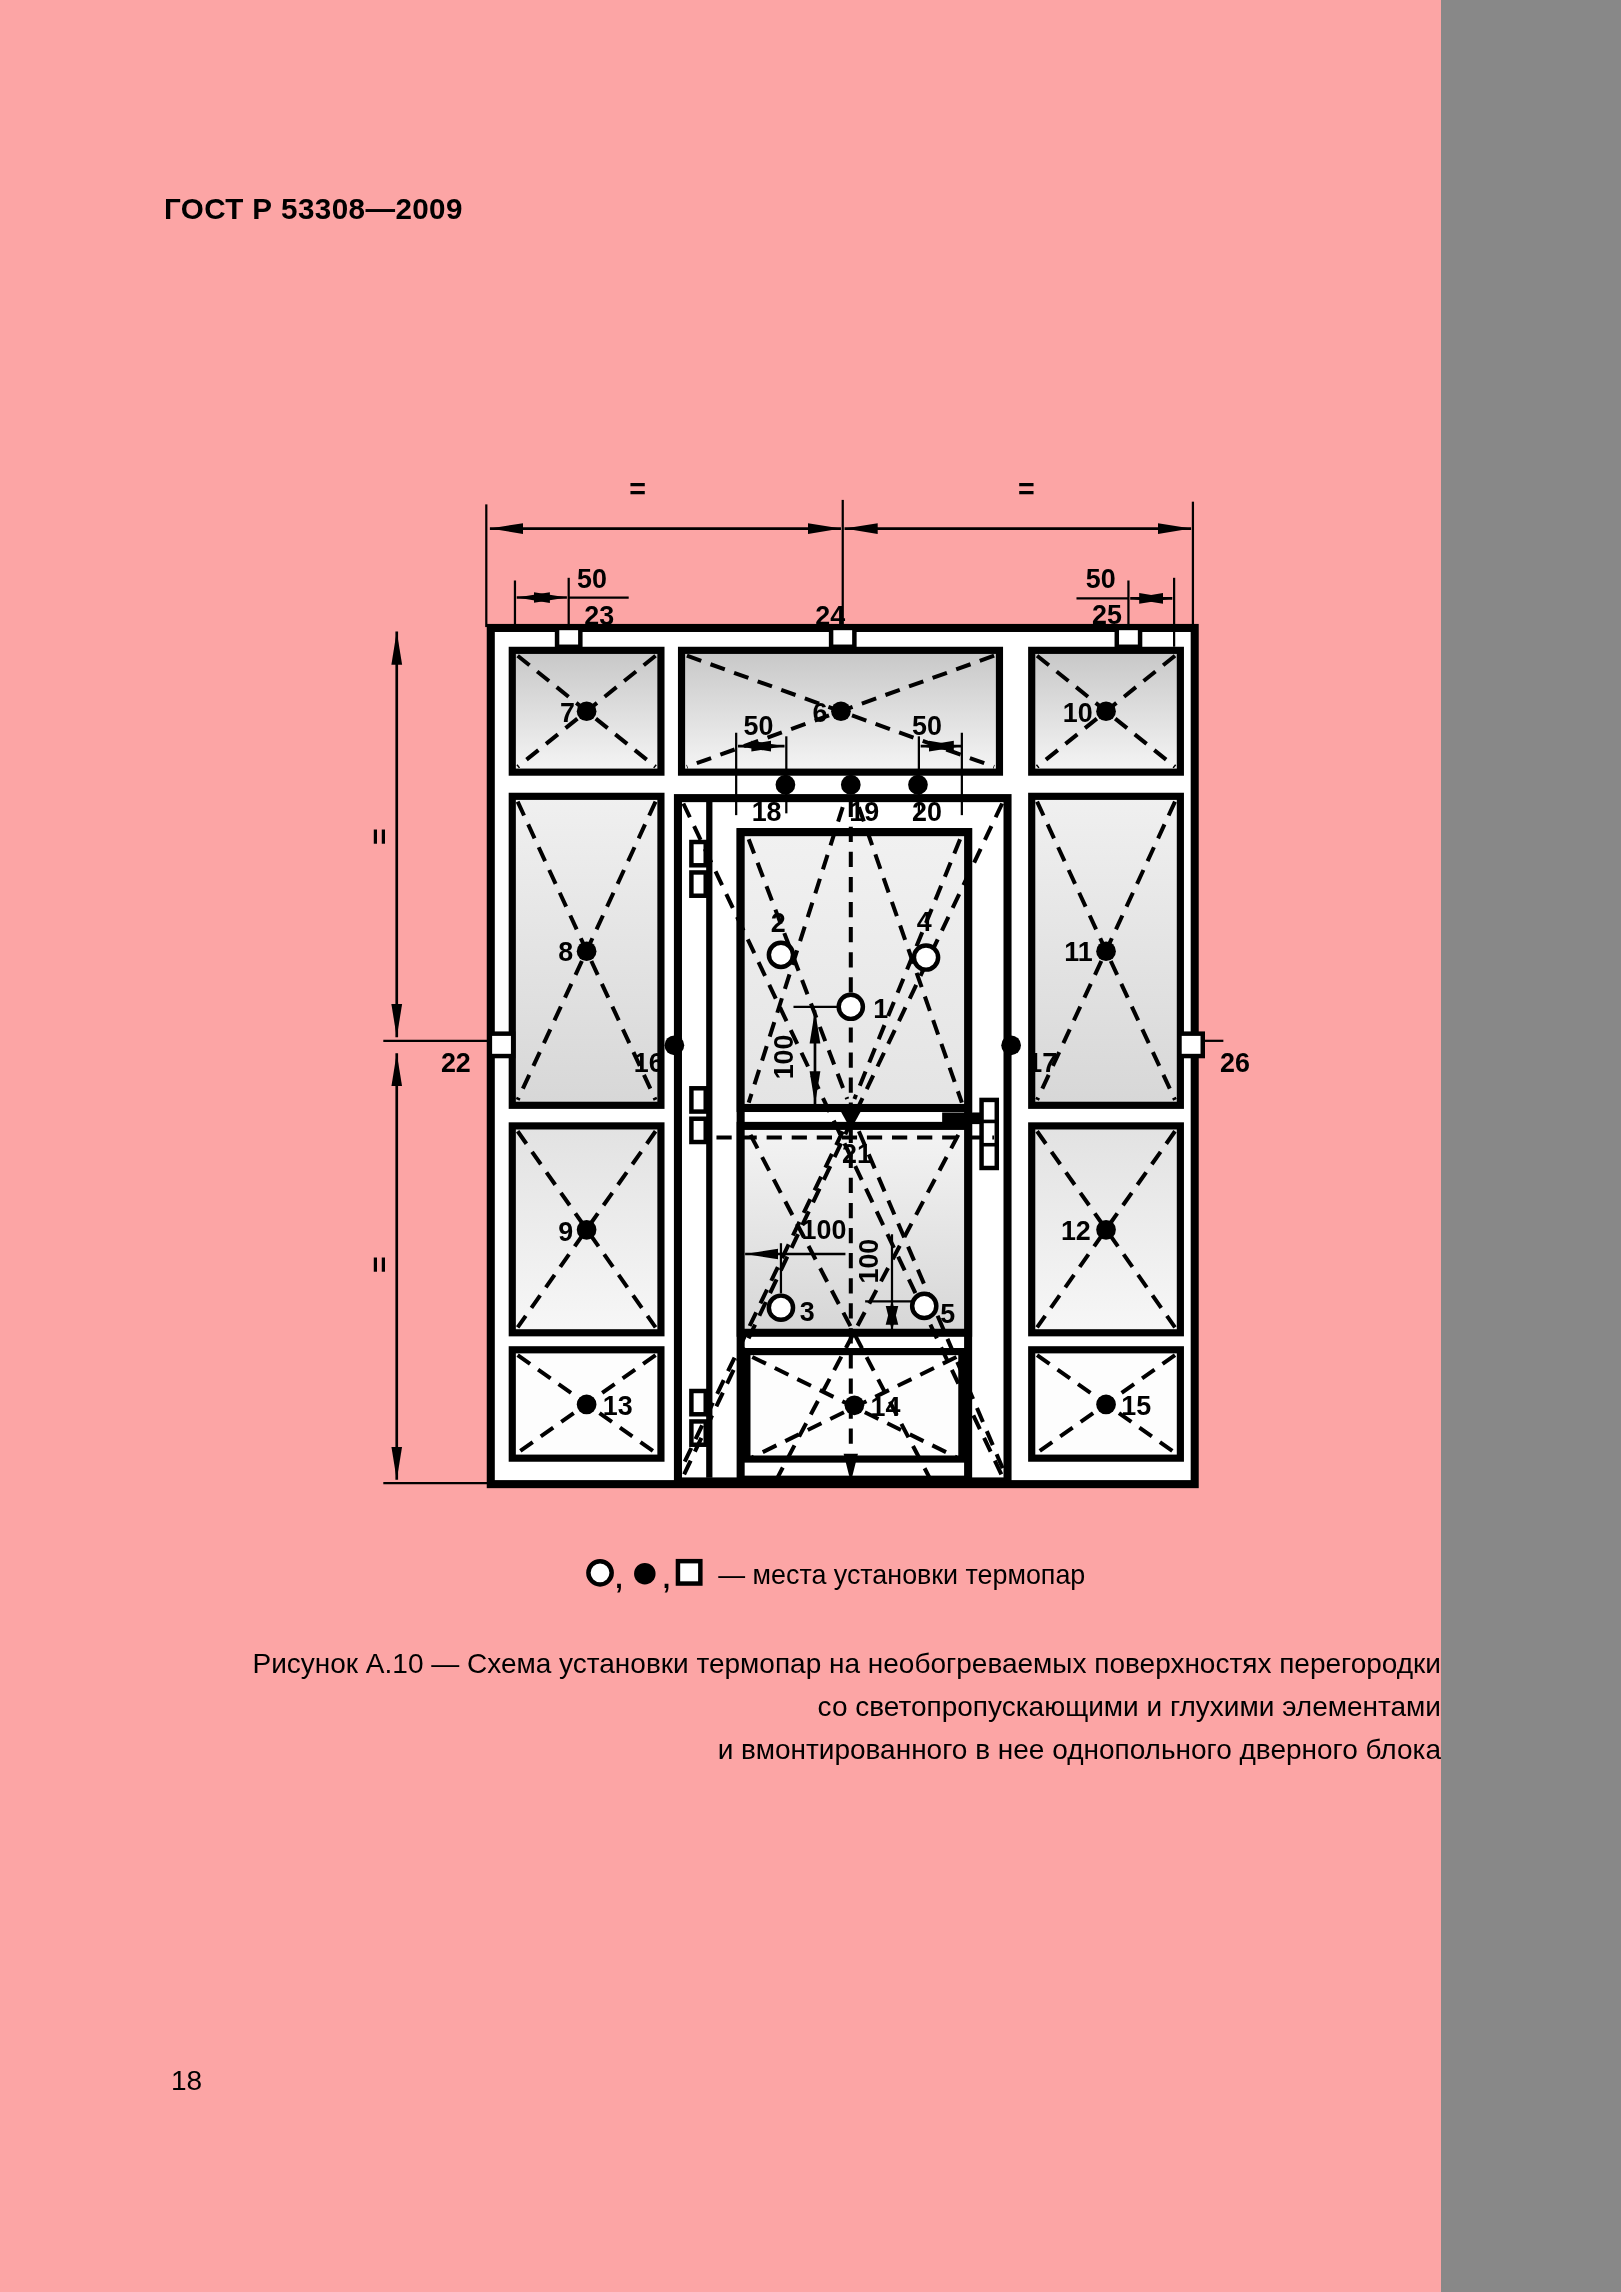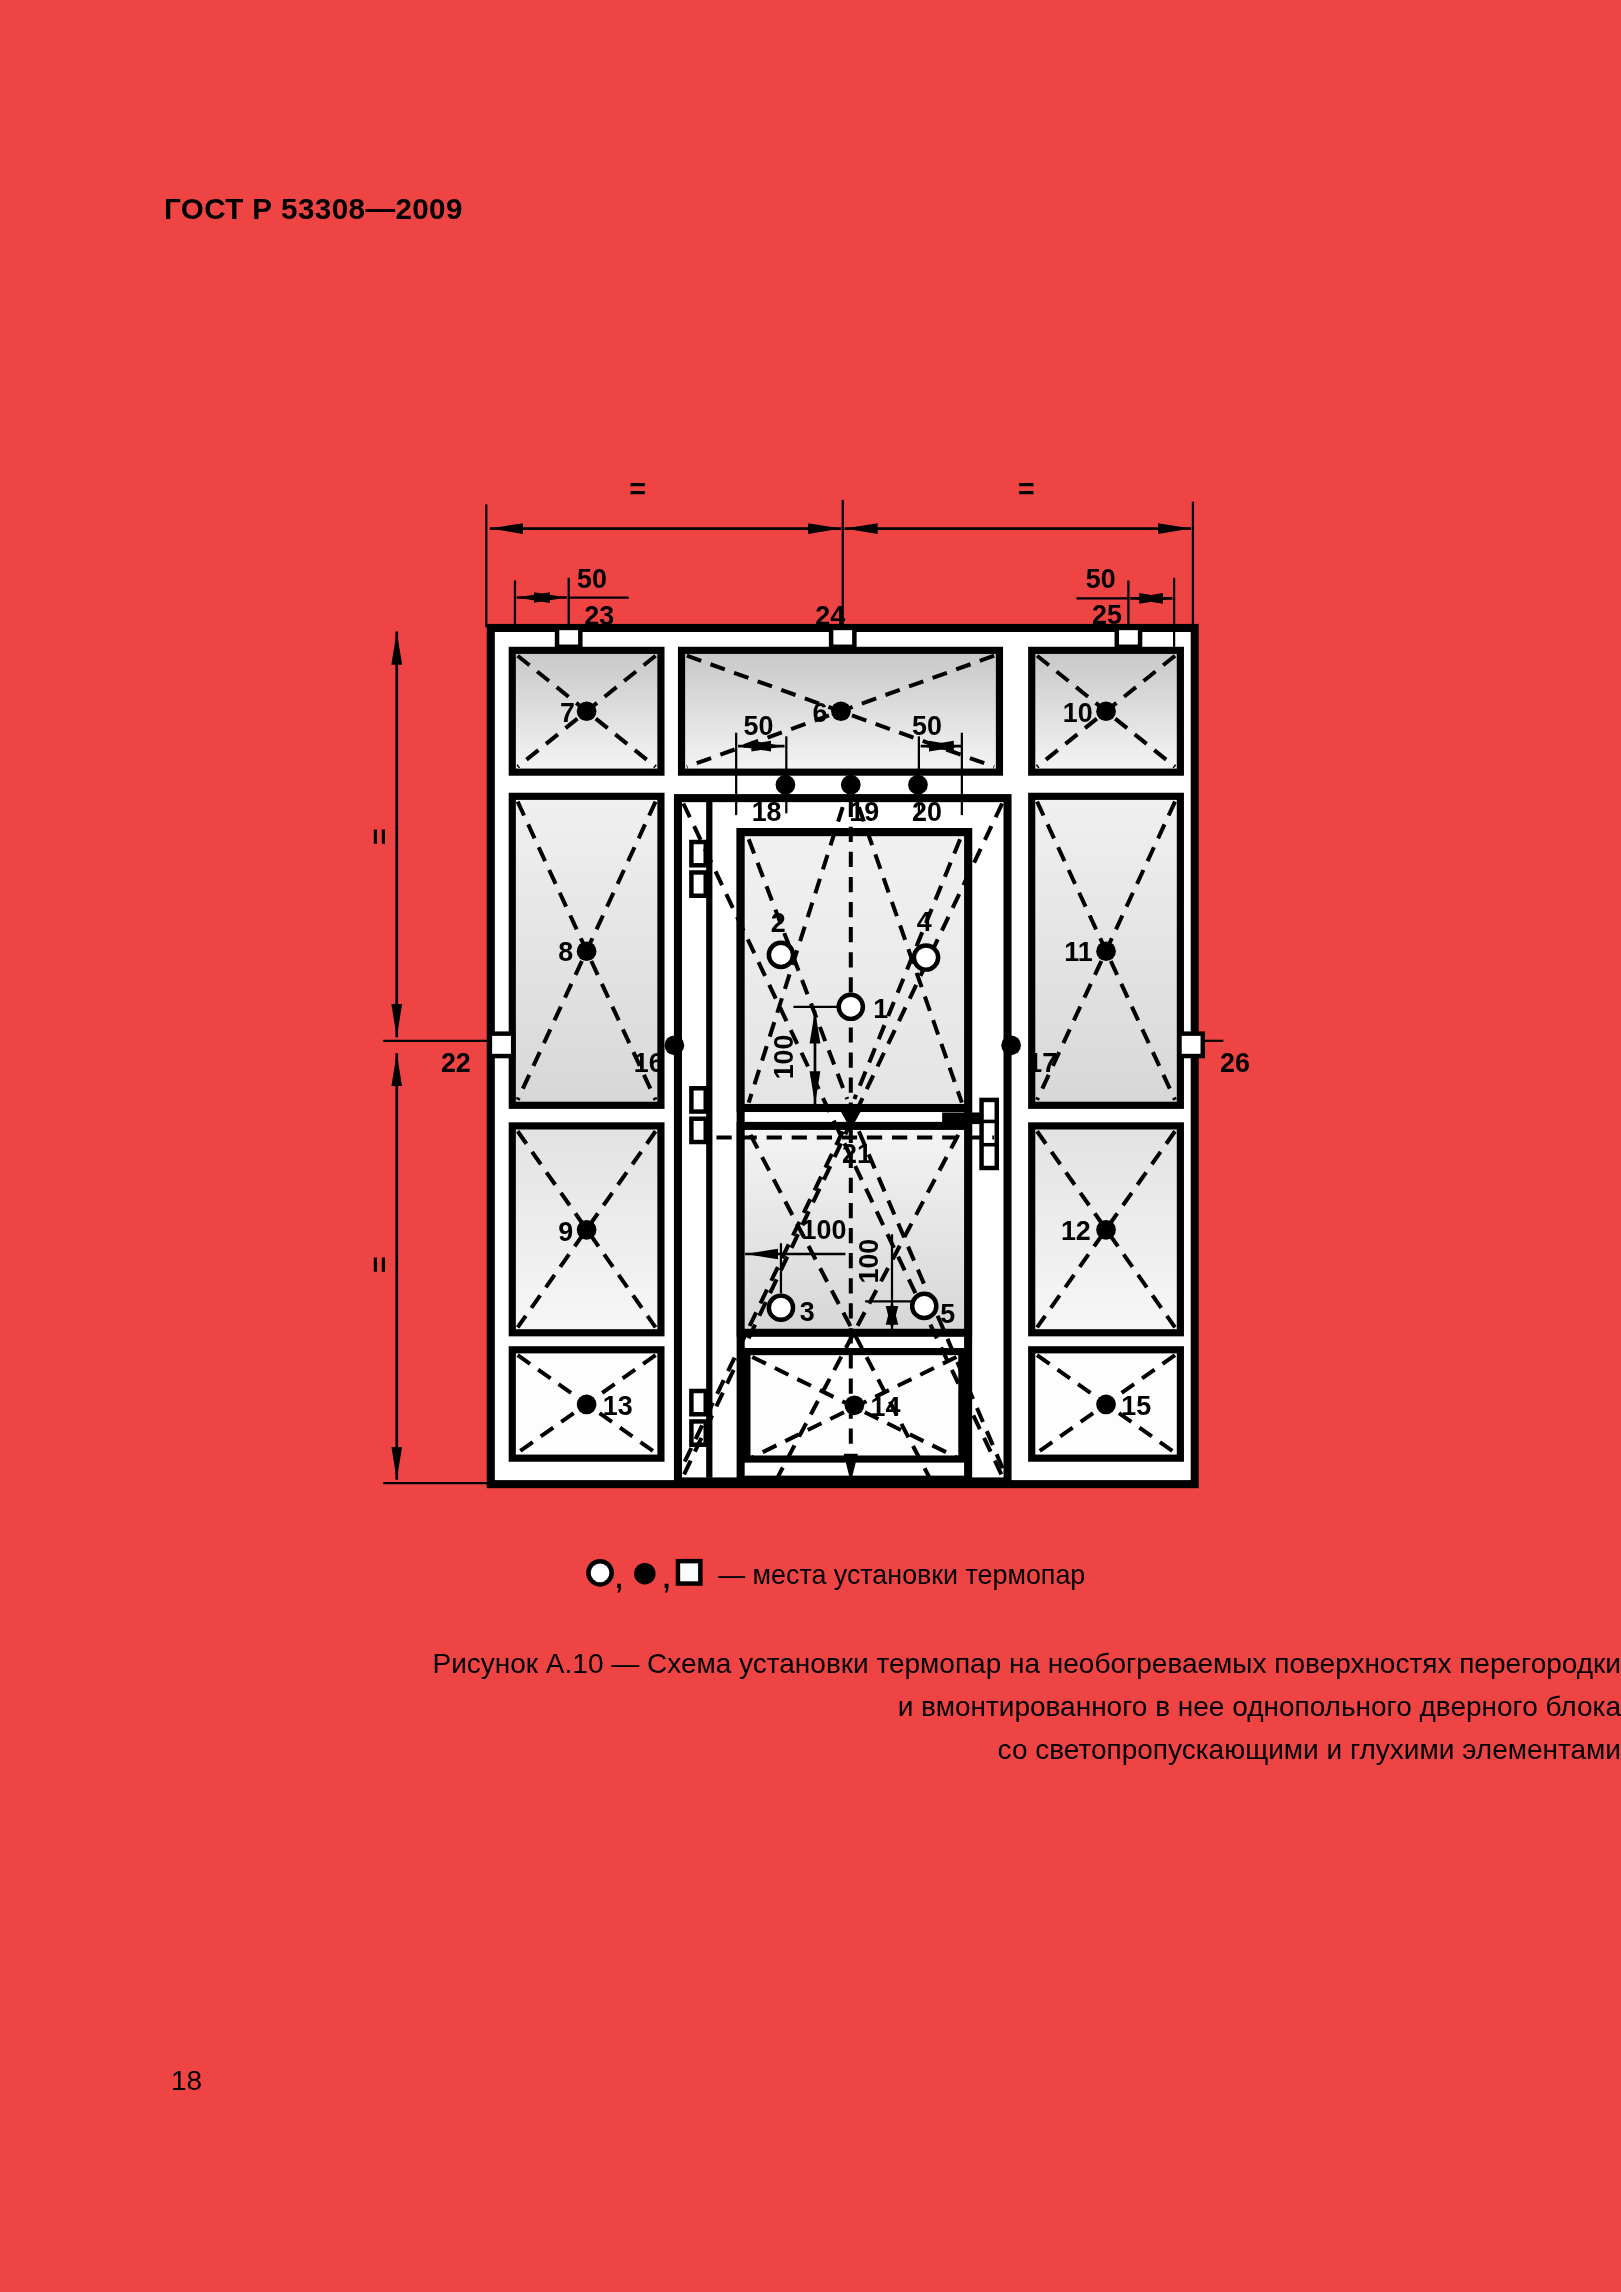--- a/index.html
+++ b/index.html
@@ -1,19 +1,19 @@
 <!DOCTYPE html>
 <html style="font-size:14.3px"><head>
 <meta charset="utf-8">
 <style>
   html,body{margin:0;padding:0;background:#888;}
   .page{
     position:relative;
-    width:1621px;height:2293px;
-    background:#ef4444;
+    width:1441px;height:2293px;
+    background:#fca5a5;
     font-family:"Liberation Sans", sans-serif;
     color:#000;
     overflow:hidden;
     text-decoration:underline;
   }
   .hdr{
     position:absolute;left:164px;top:192px;
     font-size:29.6px;font-weight:bold;letter-spacing:0.4px;
   }
   .caption{
@@ -275,20 +275,20 @@
       <text x="687" y="1773" text-anchor="start">,</text>
       <circle cx="720" cy="1757" r="12" class="dot"></circle>
       <text x="740" y="1773" text-anchor="start">,</text>
       <rect x="757" y="1743" width="25" height="25" class="sq"></rect>
       <text x="802" y="1768" text-anchor="start" style="font-weight:normal;font-size:30px">— места установки термопар</text>
     </g>
   </svg>
 
   <div class="caption">
     <div>Рисунок А.10 — Схема установки термопар на необогреваемых поверхностях перегородки</div>
+    <div>со светопропускающими и глухими элементами</div>
     <div>и вмонтированного в нее однопольного дверного блока</div>
-    <div>со светопропускающими и глухими элементами</div>
   </div>
 
   <div class="pagenum">18</div>
 
 </div>
 
 
 </body></html>

